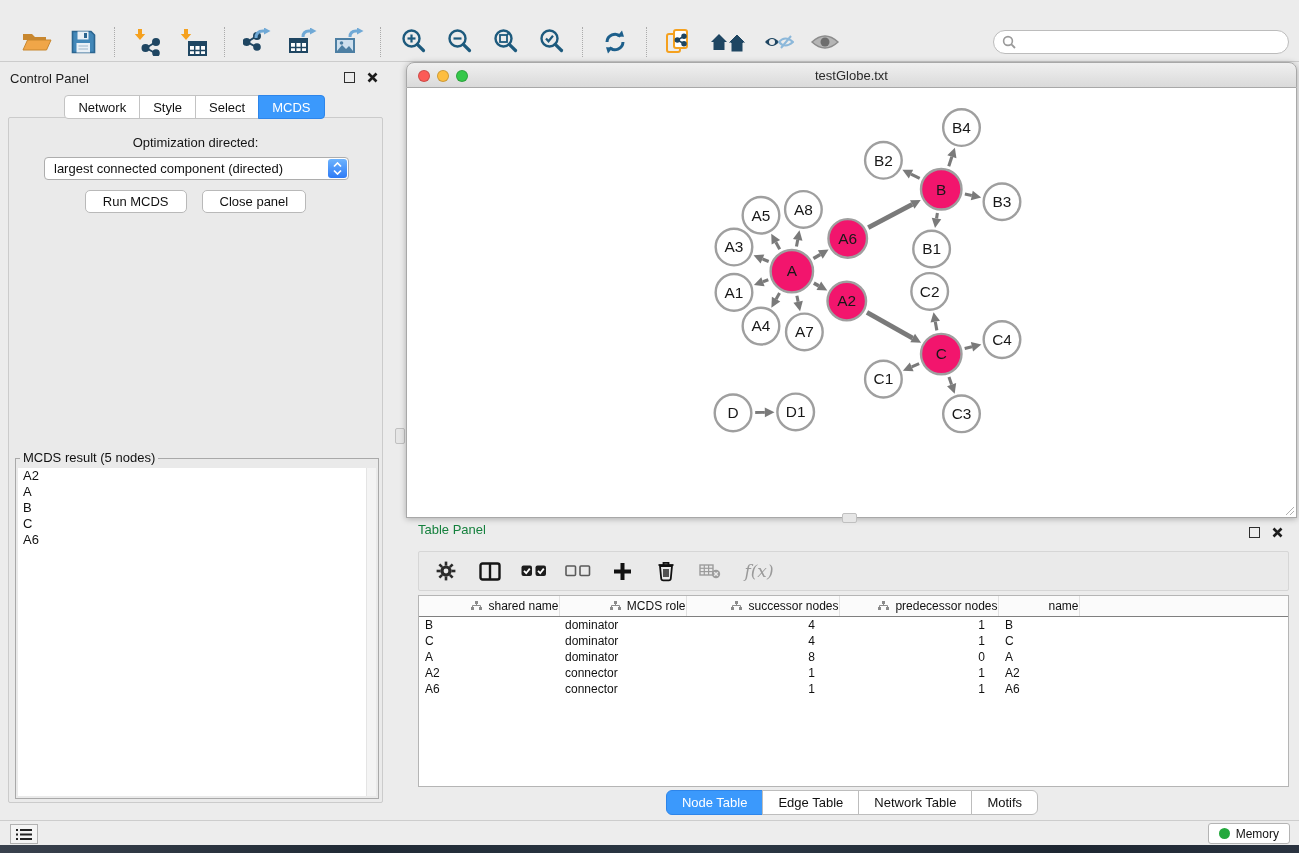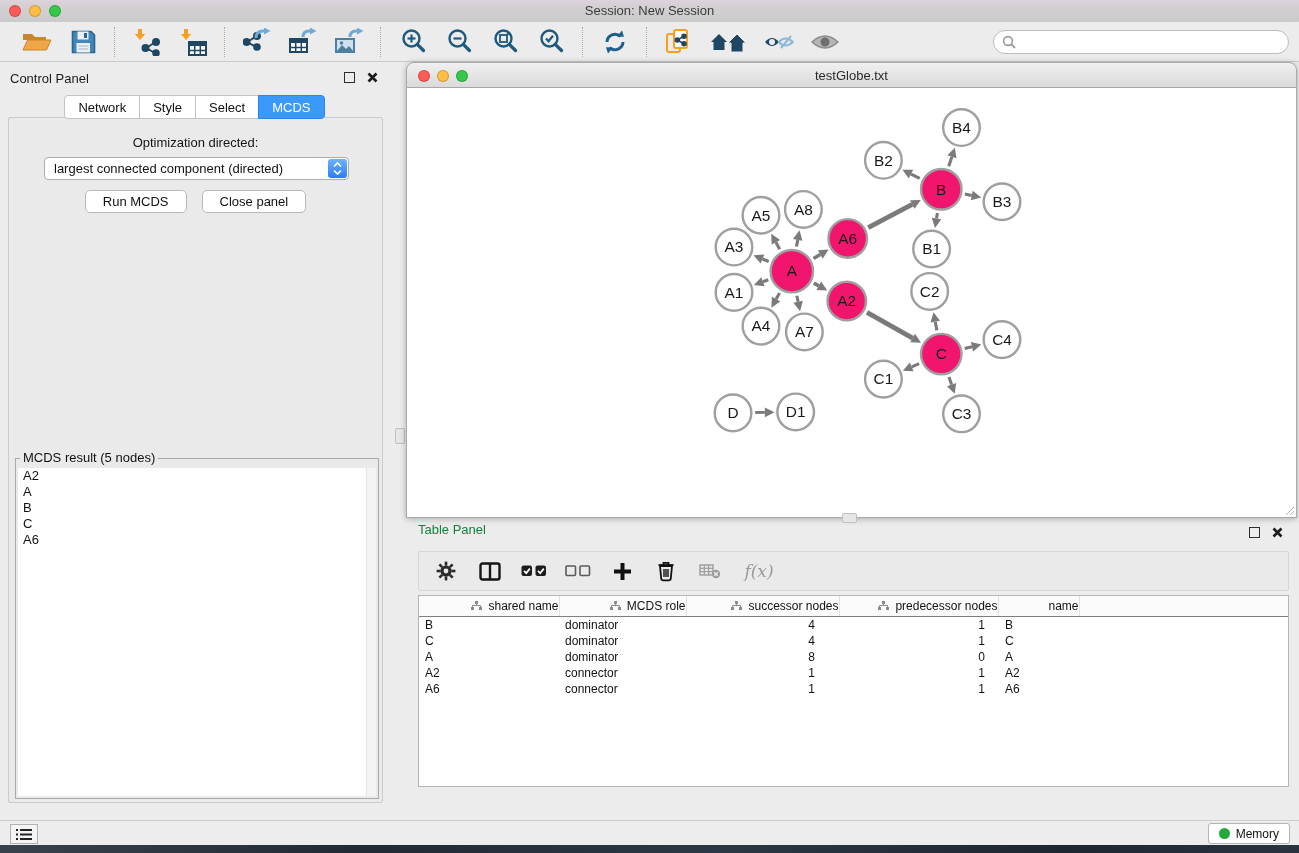--- a/index.html
+++ b/index.html
@@ -109,28 +109,20 @@
     border:1px solid #b4b4b4;border-radius:3px;display:flex;align-items:center;gap:6px;font-size:12px;color:#111;}
   .memory-dot{width:11px;height:11px;border-radius:50%;background:var(--memory-green);}
   .desktop-strip{position:absolute;left:0;top:845px;width:100%;height:8px;
     background:linear-gradient(90deg,#39414d,#202a35 28%,#2c3845 55%,#1d2631 82%,#2a3340);}
 </style>
 </head>
 <body>
 
 <div class="app">
 
-  <div class="titlebar">
-    <div class="traffic">
-      <span class="tl red"></span>
-      <span class="tl yellow"></span>
-      <span class="tl green"></span>
-    </div>
-    <div class="win-title">Session: New Session</div>
-  </div>
 
   <div class="toolbar">
     <button class="tbtn">
       <svg width="30" height="24" viewBox="0 0 30 24">
         <path d="M1 20 V4 h9 l3 3 h11 v3 H1z" fill="#c8872f"></path>
         <path d="M1 20 L5.5 10 h23.5 l-4.5 10 z" fill="#f0a648" stroke="#c8872f" stroke-width="1"></path>
       </svg>
     </button>
     <button class="tbtn">
       <svg width="25" height="24" viewBox="0 0 25 24">
@@ -659,20 +651,26 @@
               <td>A6</td>
               <td>connector</td>
               <td>1</td>
               <td>1</td>
               <td>A6</td>
               <td></td>
             </tr>
           </tbody>
       </table>
     </div>
+    <div class="tp-tabs">
+      <div class="tp-tab active">Node Table</div>
+      <div class="tp-tab">Edge Table</div>
+      <div class="tp-tab">Network Table</div>
+      <div class="tp-tab">Motifs</div>
+    </div>
   </div>
 
   <div class="statusbar">
     <button class="sb-left-btn">
       <svg width="16" height="13" viewBox="0 0 16 13">
         <g fill="#222">
           <rect x="0" y="1" width="2" height="2"></rect>
             <rect x="4" y="1" width="12" height="2"></rect>
           <rect x="0" y="5.5" width="2" height="2"></rect>
             <rect x="4" y="5.5" width="12" height="2"></rect>

